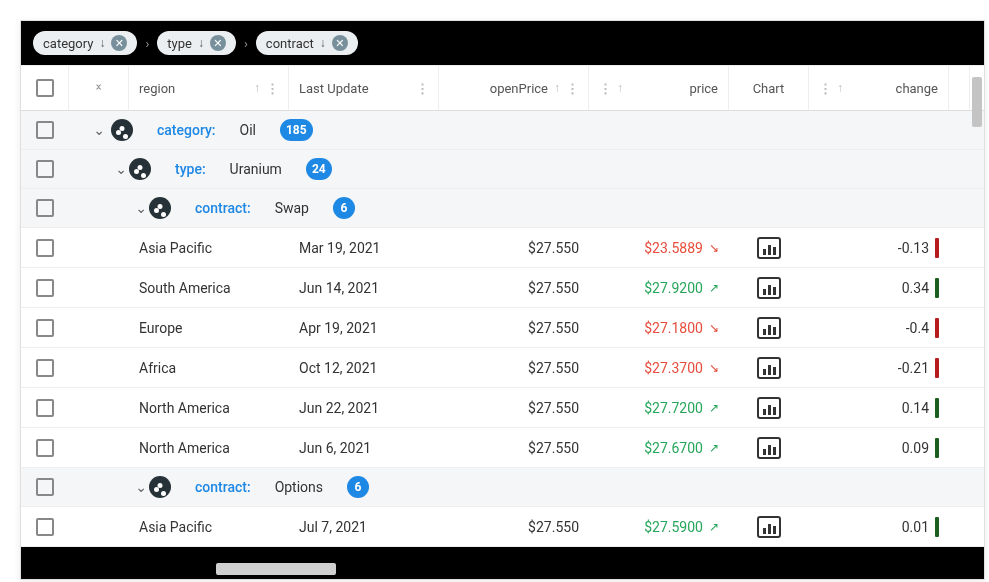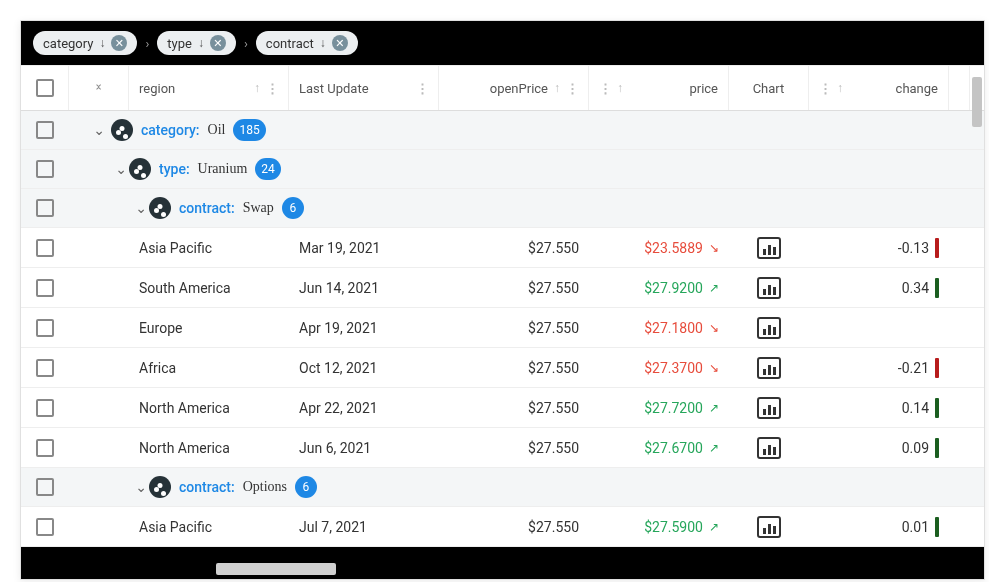--- a/index.html
+++ b/index.html
@@ -118,21 +118,21 @@
   border-bottom: 1px solid #eee;
   align-items: center;
 }
 .group-row {
   background: #f4f6f7;
 }
 .group-row .group-content {
   grid-column: 3 / -1;
   display: flex;
   align-items: center;
-  gap: 8px;
+  gap: 24px;
   padding: 8px 0;
 }
 .group-row.level-0 .expand-cell { grid-column: 2; }
 .group-row.level-0 .group-content { padding-left: 0; grid-column: 3 / -1; margin-left: -18px; }
 .group-row.level-1 .expand-cell { grid-column: 2; }
 .group-row.level-1 .group-content { padding-left: 0px; grid-column: 3 / -1; margin-left: 0px; }
 .group-row.level-2 .expand-cell { grid-column: 2; }
 .group-row.level-2 .group-content { padding-left: 20px; grid-column: 3 / -1; }
 .expand-cell {
   display: flex;
@@ -161,33 +161,33 @@
   content: "";
   width: 5px; height: 5px;
   border-radius: 50%;
   background: #fff;
   box-shadow: 7px 4px 0 0 #fff, 3.5px -4px 0 0 #fff;
   position: relative;
   left: -3.5px;
   top: 2px;
 }
 .group-key { color: #1e88e5; font-weight: 500; }
-.group-val { color: #333; font-family: Liberation Serif, serif; }
+.group-val { color: #333; }
 .count-badge {
   display: inline-flex;
   align-items: center;
   justify-content: center;
   min-width: 22px;
   height: 22px;
   padding: 0 6px;
   border-radius: 11px;
   background: #1e88e5;
   color: #fff;
   font-size: 12px;
-  font-weight: 400;
+  font-weight: 700;
 }
 
 
 .data-row { background: #fff; height: 40px; }
 .cell {
   padding: 8px 10px;
   font-size: 14px;
   color: #333;
   display: flex;
   align-items: center;
@@ -444,20 +444,24 @@
       <span>$27.1800</span>
       <span class="trend-icon">↘</span>
     </div>
     <div class="cell center">
       <span class="chart-icon">
           <span></span>
           <span></span>
           <span></span>
         </span>
     </div>
+    <div class="cell right">
+      <span>-0.4</span>
+      <span class="change-bar neg"></span>
+    </div>
     <div class="cell"></div>
   </div>
   <div class="data-row">
     <div class="cell cell-checkbox">
       <span class="checkbox-box"></span>
     </div>
     <div class="cell"></div>
     <div class="cell">
         <span>Africa</span>
       </div>
@@ -486,21 +490,21 @@
   </div>
   <div class="data-row">
     <div class="cell cell-checkbox">
       <span class="checkbox-box"></span>
     </div>
     <div class="cell"></div>
     <div class="cell">
         <span>North America</span>
       </div>
     <div class="cell">
-        <span>Apr 22, 2021</span>
+        <span>Jun 22, 2021</span>
       </div>
     <div class="cell right">
         <span>$27.550</span>
       </div>
     <div class="cell right price-up">
       <span>$27.7200</span>
       <span class="trend-icon">↗</span>
     </div>
     <div class="cell center">
       <span class="chart-icon">

